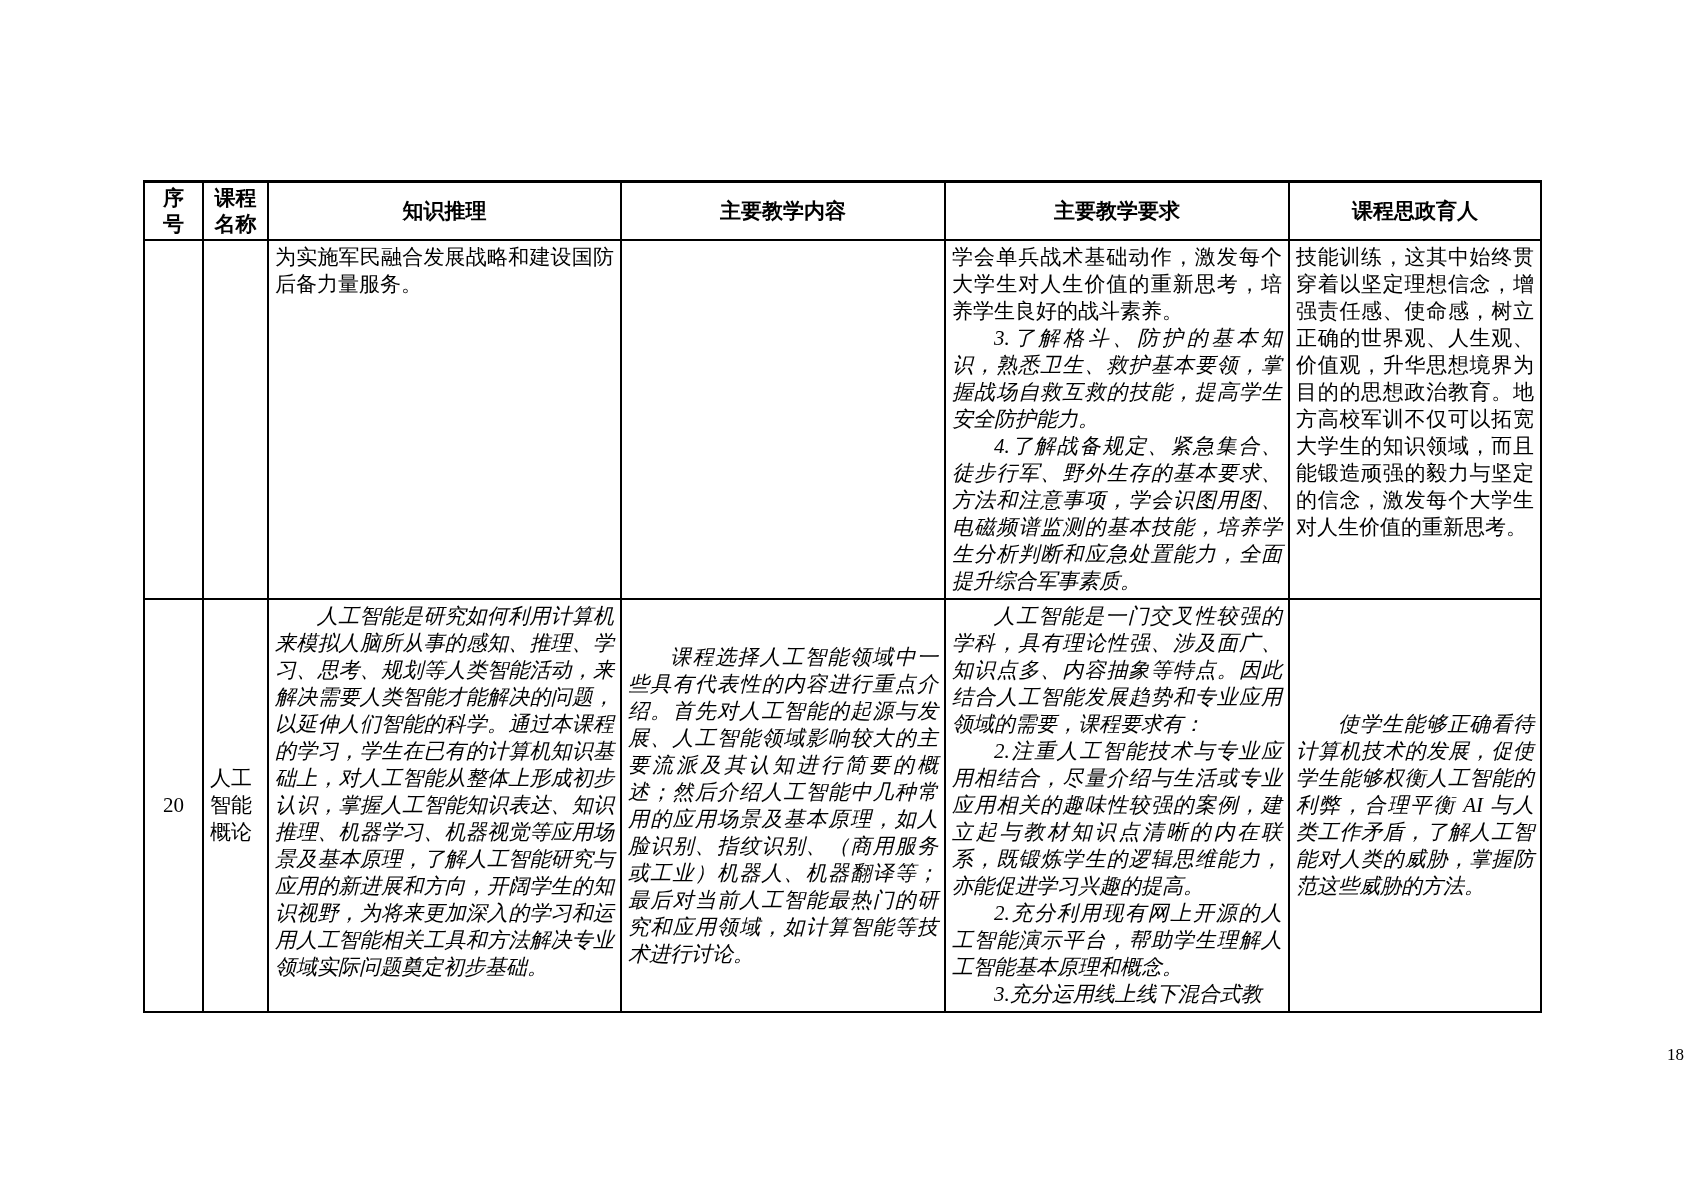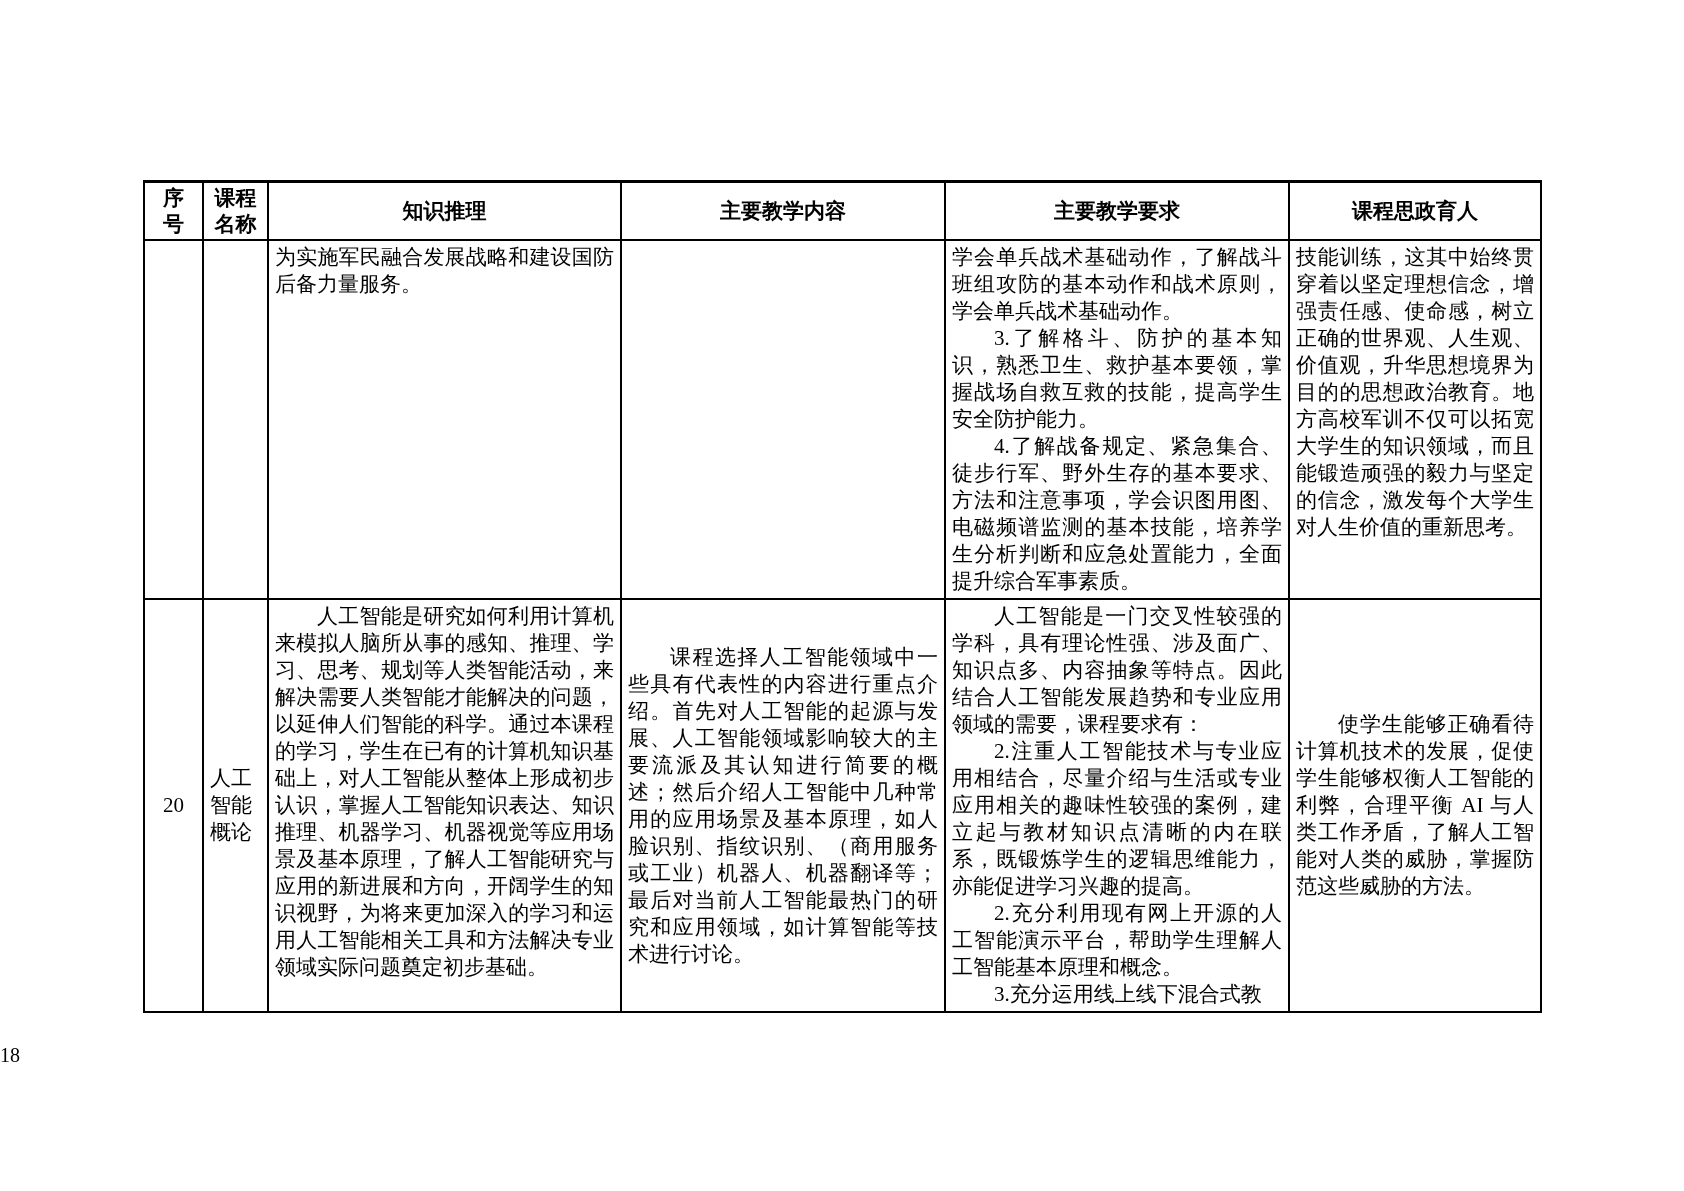--- a/index.html
+++ b/index.html
@@ -46,28 +46,28 @@
   
   .row-1 .seq-cell,
   .row-1 .name-cell,
   .row-1 .content-cell,
   .row-1 .ideology-cell{vertical-align:middle;}
   .para{
     margin:0;
     text-align:justify;
     text-justify:inter-character;
   }
-  .para.indent{text-indent:2em;}
+  .para.indent{text-indent:2em;font-style:italic;}
   .page-number{
     position:absolute;
     left:0;
     right:0;
     top:1042px;
-    text-align:left;
-    font-size:20px;
+    text-align:right;
+    font-size:17px;
     line-height:26px;
   }
 </style>
 </head>
 <body>
 
 <div class="page">
   <table class="course-table">
     <colgroup>
       <col style="width:59px">
@@ -89,21 +89,21 @@
     </thead>
     <tbody>
         <tr class="body-row row-0">
           <td class="cell seq-cell"></td>
           <td class="cell name-cell"></td>
           <td class="cell objective-cell">
             <p class="para">为实施军民融合发展战略和建设国防后备力量服务。</p>
           </td>
           <td class="cell content-cell"></td>
           <td class="cell requirements-cell">
-            <p class="para">学会单兵战术基础动作，了解战斗班组攻防的基本动作和战术原则，学会单兵战术基础动作。</p>
+            <p class="para">学会单兵战术基础动作，激发每个大学生对人生价值的重新思考，培养学生良好的战斗素养。</p>
             <p class="para indent">3.了解格斗、防护的基本知识，熟悉卫生、救护基本要领，掌握战场自救互救的技能，提高学生安全防护能力。</p>
             <p class="para indent">4.了解战备规定、紧急集合、徒步行军、野外生存的基本要求、方法和注意事项，学会识图用图、电磁频谱监测的基本技能，培养学生分析判断和应急处置能力，全面提升综合军事素质。</p>
           </td>
           <td class="cell ideology-cell">
             <p class="para">技能训练，这其中始终贯穿着以坚定理想信念，增强责任感、使命感，树立正确的世界观、人生观、价值观，升华思想境界为目的的思想政治教育。地方高校军训不仅可以拓宽大学生的知识领域，而且能锻造顽强的毅力与坚定的信念，激发每个大学生对人生价值的重新思考。</p>
           </td>
         </tr>
         <tr class="body-row row-1">
           <td class="cell seq-cell">20</td>
           <td class="cell name-cell">人工智能概论</td>

